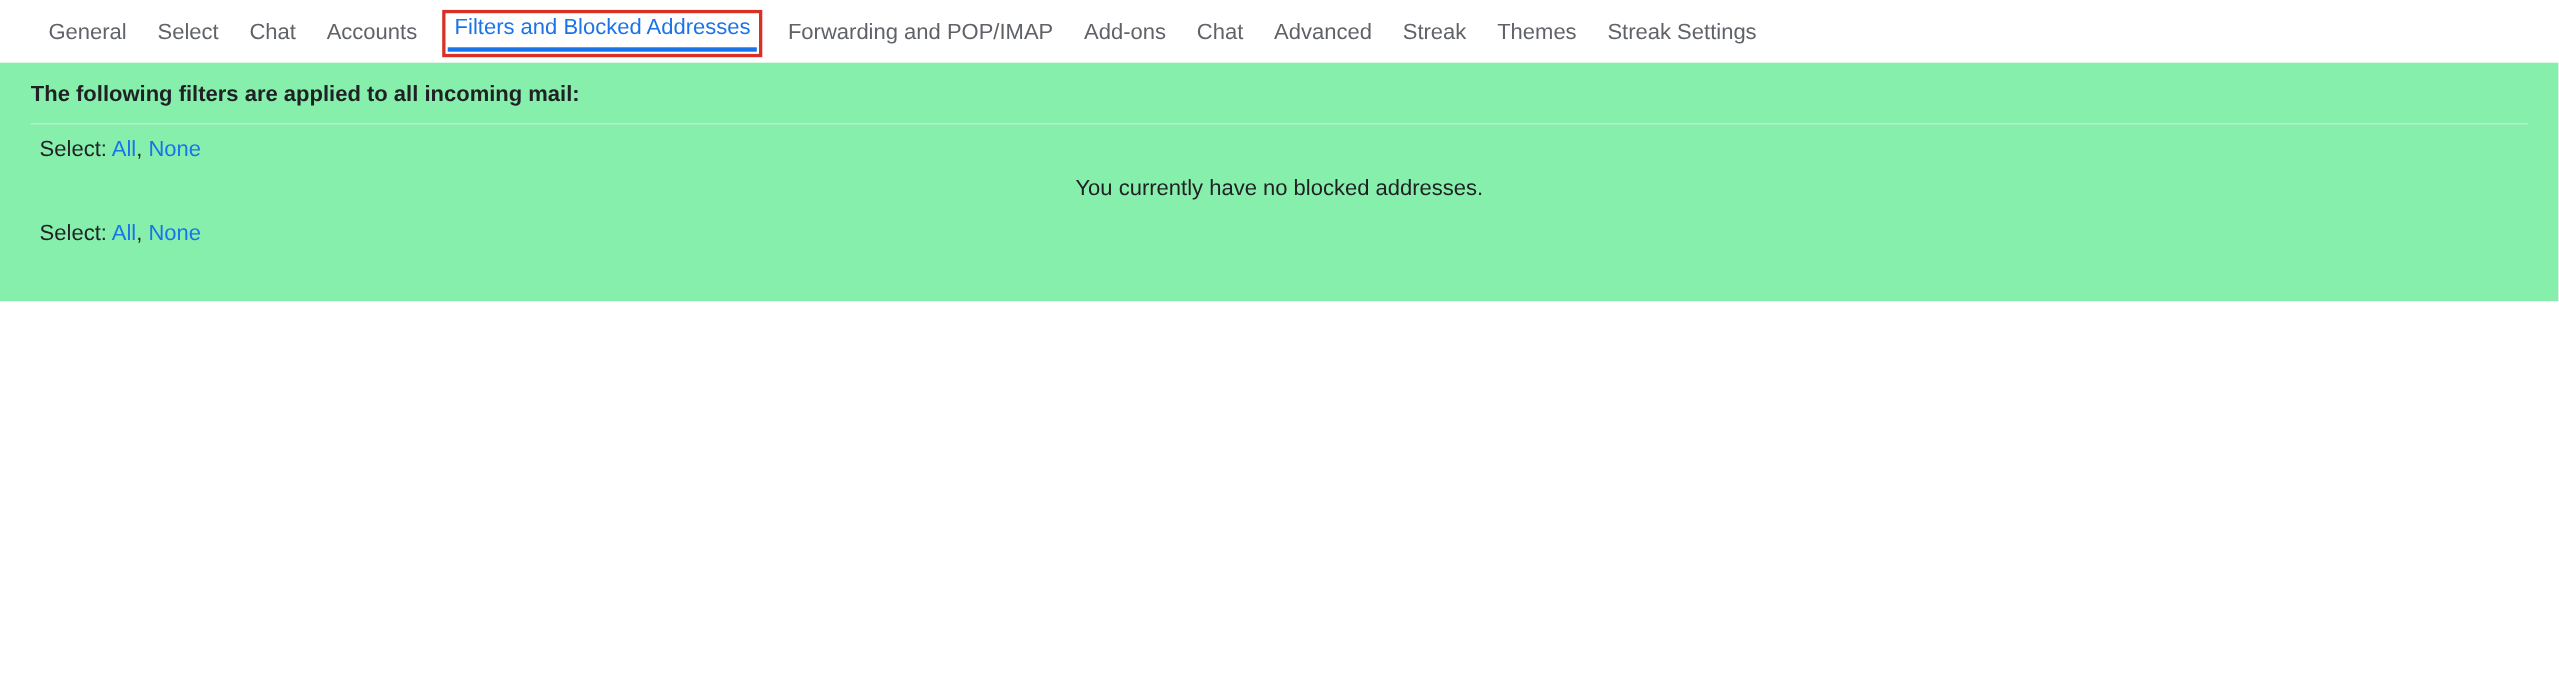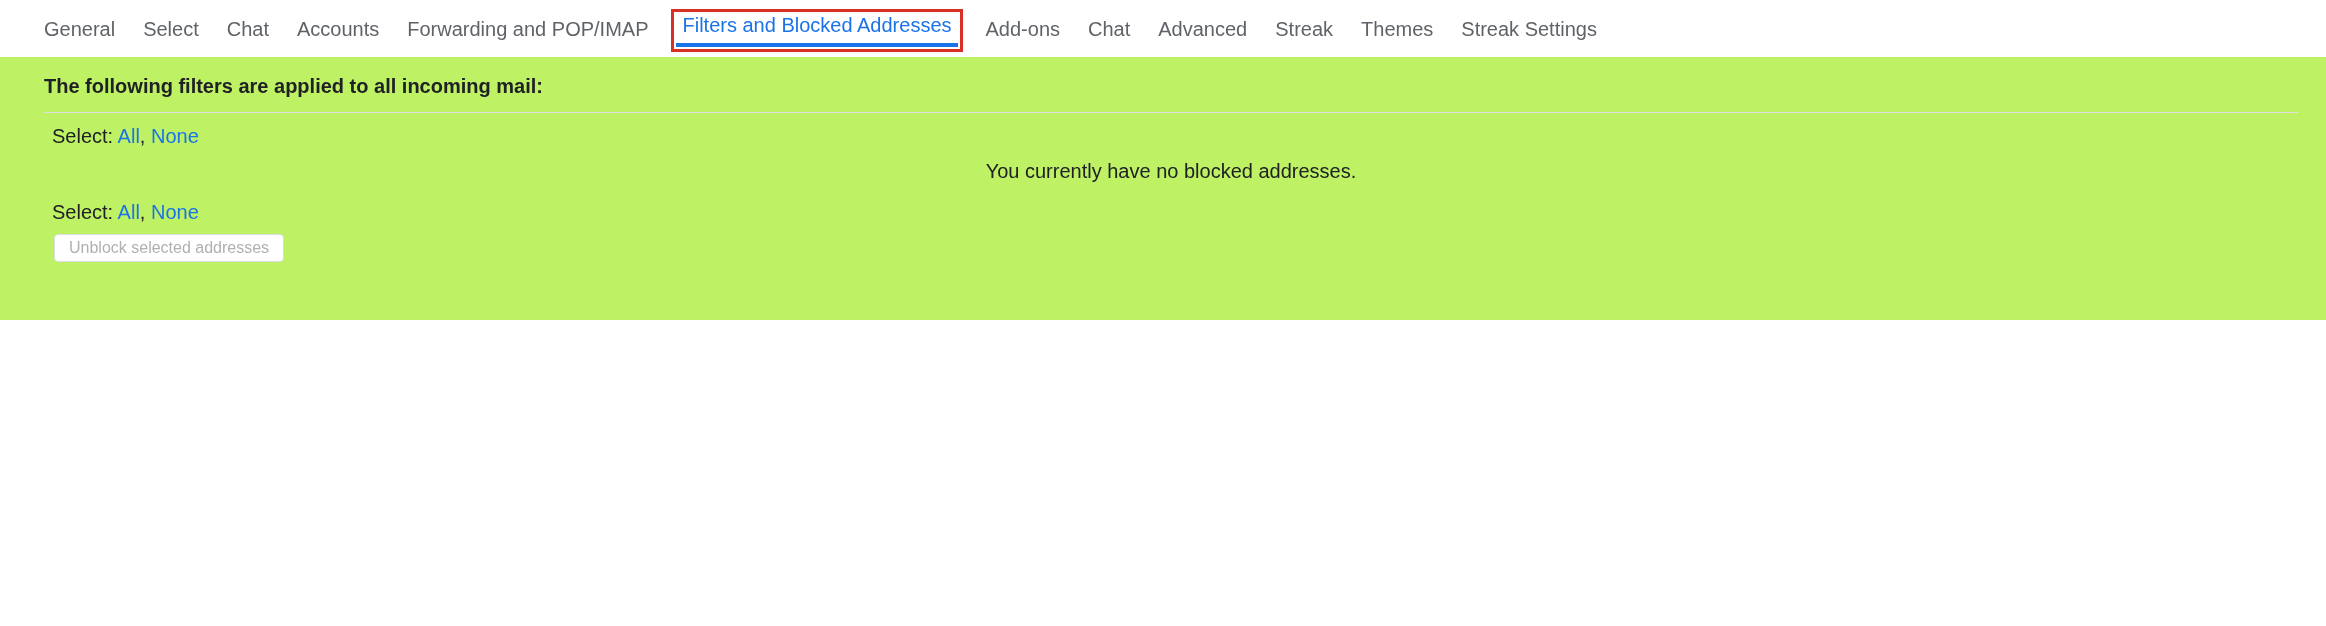--- a/index.html
+++ b/index.html
@@ -26,22 +26,22 @@
       color: #1a73e8;
       border-bottom: 4px solid #1a73e8;
     }
     .tab.highlighted {
       outline: 3px solid #d93025;
       outline-offset: 2px;
       padding-left: 6px;
       padding-right: 6px;
     }
     .content {
-      background: #bef264;
-      padding: 18px 28px 40px 44px;
+      background: #86efac;
+      padding: 18px 28px 40px 28px;
     }
     .section-header {
       font-weight: bold;
       color: #202124;
       padding-bottom: 14px;
       border-bottom: 1px solid #e0e0e0;
       margin-bottom: 12px;
     }
     .select-row {
       margin: 8px 0 10px 8px;
@@ -87,22 +87,22 @@
     }
   </style>
 </head>
 <body>
 
 <div class="tabs">
   <div class="tab">General</div>
   <div class="tab">Select</div>
   <div class="tab">Chat</div>
   <div class="tab">Accounts</div>
+  <div class="tab active highlighted">Filters and Blocked Addresses</div>
   <div class="tab">Forwarding and POP/IMAP</div>
-  <div class="tab active highlighted">Filters and Blocked Addresses</div>
   <div class="tab">Add-ons</div>
   <div class="tab">Chat</div>
   <div class="tab">Advanced</div>
   <div class="tab">Streak</div>
   <div class="tab">Themes</div>
   <div class="tab">Streak Settings</div>
 </div>
 
 <div class="content">
 
@@ -114,17 +114,14 @@
 
 
 
 
   <div class="blocked-msg">You currently have no blocked addresses.</div>
 
   <div class="select-row">
     <span>Select: </span><span class="link">All</span><span>, </span><span class="link">None</span>
   </div>
 
-  <div class="btn-row">
-    <button class="btn">Unblock selected addresses</button>
-  </div>
 
 </div>
 
 </body></html>

